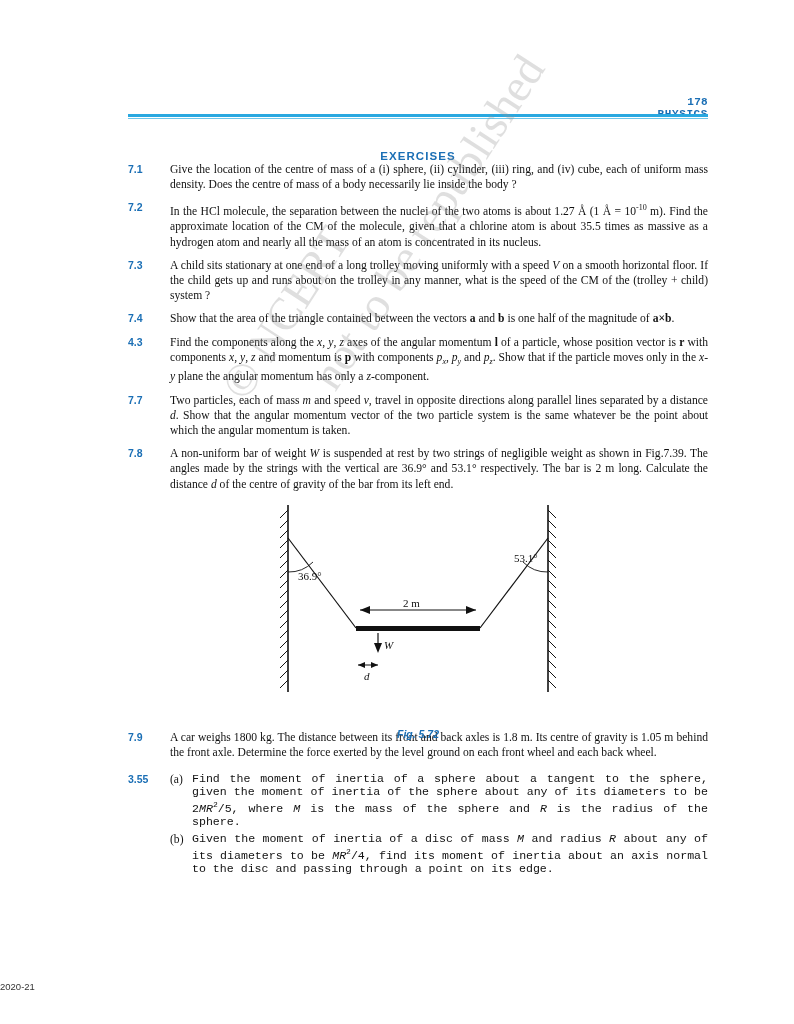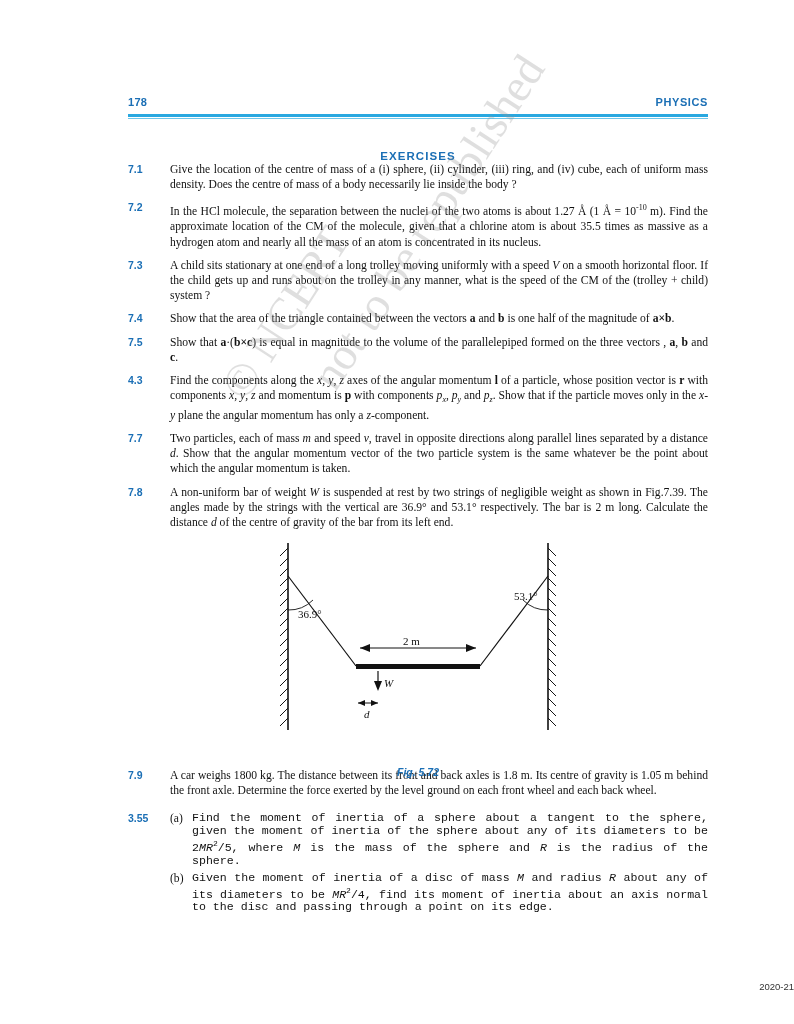--- a/index.html
+++ b/index.html
@@ -19,25 +19,26 @@
   }
   
   .header {
     position: absolute;
     left: 128px;
     top: 96px;
     width: 580px;
     display: flex;
     justify-content: space-between;
     align-items: flex-end;
-    font-family: Liberation Sans, sans-serif;
+    font-family: Liberation Mono, monospace;
     font-size: 11px;
     font-weight: bold;
     color: #1b6fb5;
     letter-spacing: .3px;
+    flex-direction: column;
   }
   .header .folio { color: #1b6fb5; }
   .header .book  { color: #1b6fb5; letter-spacing: .6px; }
   .header-rule {
     position: absolute;
     left: 128px;
     top: 114px;
     width: 580px;
     height: 3px;
     background: #29a8e0;
@@ -142,21 +143,21 @@
   }
   .wm1 { left: 60px;  top: 20px; }
   .wm2 { left: 150px; top: 10px; }
 
   
   .footer {
     position: absolute;
     left: 0;
     top: 981px;
     width: 794px;
-    text-align: right;
+    text-align: left;
     font-family: "Liberation Sans", sans-serif;
     font-size: 9.5px;
     color: #333333;
   }
 </style>
 </head>
 <body>
 
 <div class="page">
 
@@ -184,24 +185,20 @@
     <div class="qrow">
       <div class="qnum">7.3</div>
       <div class="qtext">A child sits stationary at one end of a long trolley moving uniformly with a speed <i>V</i> on a smooth horizontal floor. If the child gets up and runs about on the trolley in any manner, what is the speed of the CM of the (trolley + child) system ?</div>
     </div>
 
     <div class="qrow">
       <div class="qnum">7.4</div>
       <div class="qtext">Show that the area of the triangle contained between the vectors <b>a</b> and <b>b</b> is one half of the magnitude of <b>a×b</b>.</div>
     </div>
 
-    <div class="qrow">
-      <div class="qnum">7.5</div>
-      <div class="qtext">Show that <b>a</b>·(<b>b×c</b>) is equal in magnitude to the volume of the parallelepiped formed on the three vectors , <b>a</b>, <b>b</b> and <b>c</b>.</div>
-    </div>
 
     <div class="qrow">
       <div class="qnum">4.3</div>
       <div class="qtext">Find the components along the <i>x</i>, <i>y</i>, <i>z</i> axes of the angular momentum <b>l</b> of a particle, whose position vector is <b>r</b> with components <i>x</i>, <i>y</i>, <i>z</i> and momentum is <b>p</b> with components <i>p<sub>x</sub></i>, <i>p<sub>y</sub></i> and <i>p<sub>z</sub></i>. Show that if the particle moves only in the <i>x-y</i> plane the angular momentum has only a <i>z</i>-component.</div>
     </div>
 
     <div class="qrow">
       <div class="qnum">7.7</div>
       <div class="qtext">Two particles, each of mass <i>m</i> and speed <i>v</i>, travel in opposite directions along parallel lines separated by a distance <i>d</i>. Show that the angular momentum vector of the two particle system is the same whatever be the point about which the angular momentum is taken.</div>
     </div>

